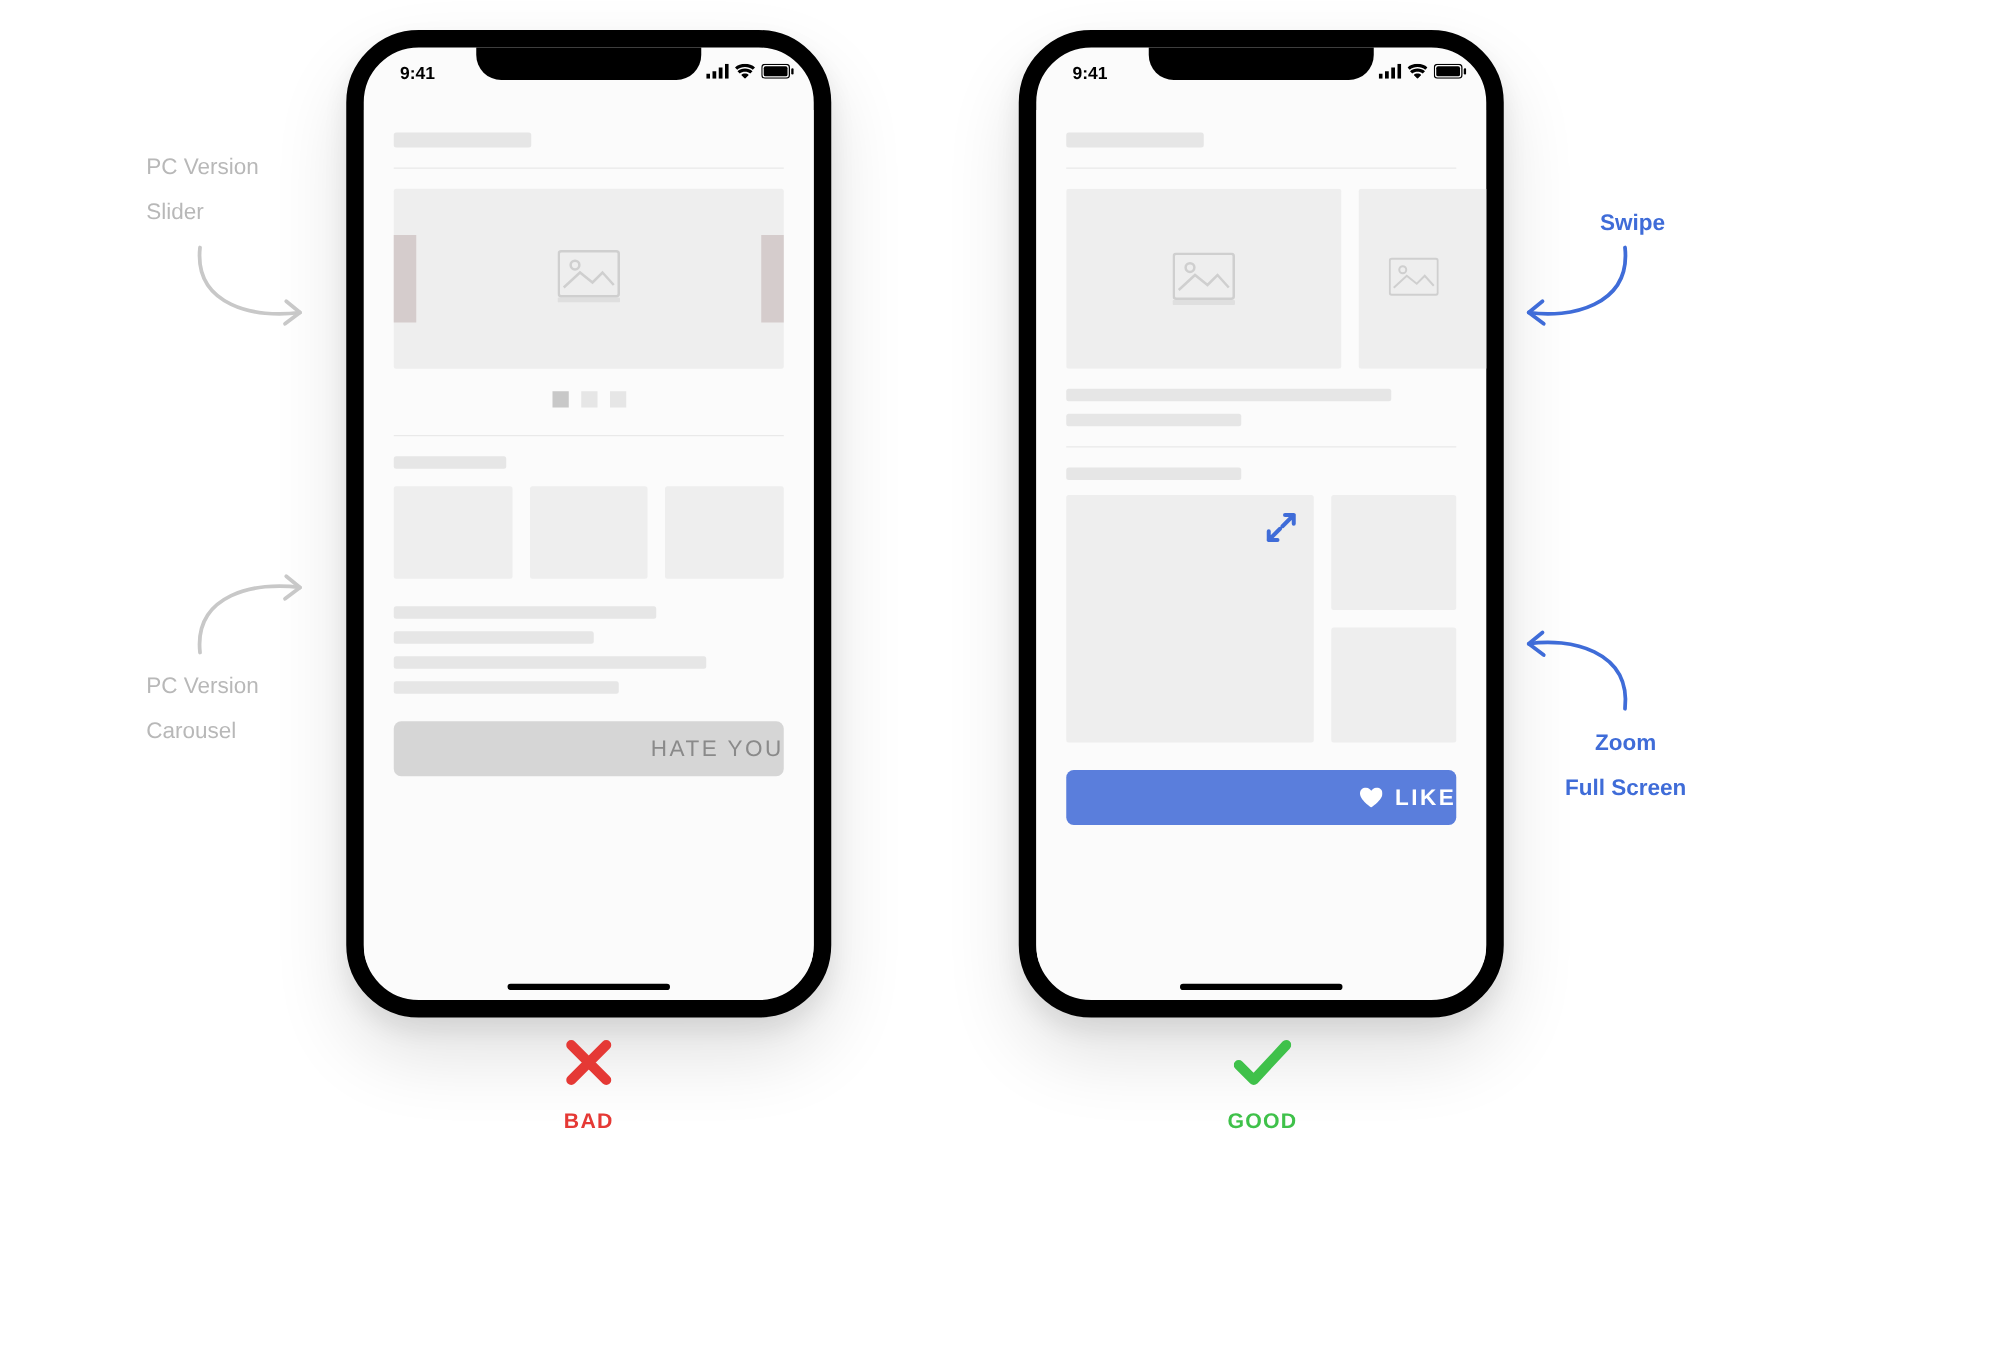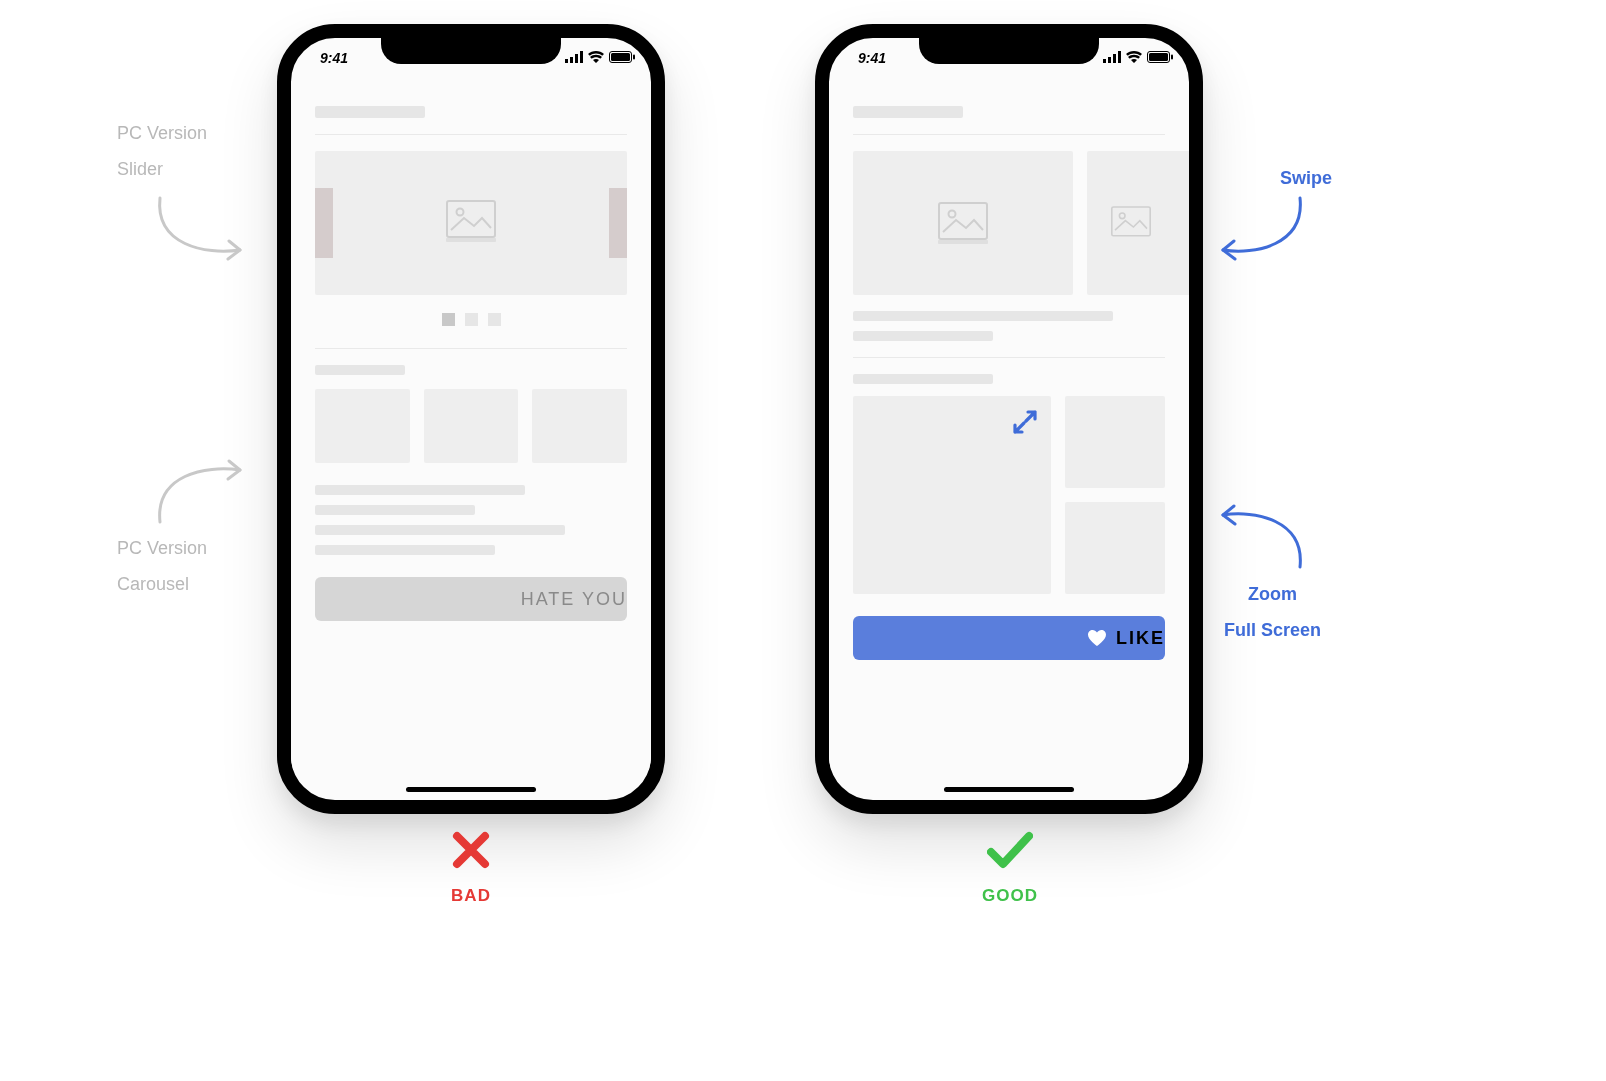--- a/index.html
+++ b/index.html
@@ -52,21 +52,20 @@
     height: 20px;
     z-index: 4;
     color: #000;
     font-size: 14px;
     font-weight: 600;
   }
   .sb-time {
     position: absolute;
     left: 29px;
     top: 2px;
-    font-style: italic;
   }
   .sb-right {
     position: absolute;
     right: 16px;
     top: 3px;
     display: flex;
     align-items: center;
     gap: 5px;
   }
 
@@ -156,21 +155,21 @@
     display: flex;
     align-items: center;
     justify-content: flex-end;
     gap: 10px;
     font-size: 18px;
     letter-spacing: 2px;
     font-weight: 500;
     margin-top: 22px;
   }
   .btn-grey { background: #d6d6d6; color: #8a8a8a; }
-  .btn-blue { background: #5a7edc; color: #000000; font-weight:600; }
+  .btn-blue { background: #5a7edc; color: #ffffff; font-weight:600; }
 
   
   .swipe-row {
     display: flex;
     gap: 14px;
     width: calc(100% + 40px);
     overflow: hidden;
   }
   .swipe-card {
     flex: 0 0 220px;
@@ -405,21 +404,21 @@
     <path d="M15 72 C 10 25, 60 15, 95 20" stroke="#c8c8c8" stroke-width="3" fill="none" stroke-linecap="round"></path>
     <path d="M95 20 L84 11 M95 20 L83 29" stroke="#c8c8c8" stroke-width="3" fill="none" stroke-linecap="round"></path>
   </svg>
 
   <div class="annot blue" style="left:1256px; top:160px;">Swipe</div>
   <svg class="annot-arrow" style="left:1215px; top:190px;" width="100" height="80">
     <path d="M85 8 C 90 55, 40 65, 8 60" stroke="#3f6cd8" stroke-width="3" fill="none" stroke-linecap="round"></path>
     <path d="M8 60 L19 51 M8 60 L20 69" stroke="#3f6cd8" stroke-width="3" fill="none" stroke-linecap="round"></path>
   </svg>
 
-  <div class="annot blue" style="left:1200px; top:576px;">Zoom
+  <div class="annot blue" style="left:1228px; top:576px;">Zoom
 Full Screen</div>
   <svg class="annot-arrow" style="left:1215px; top:495px;" width="100" height="80">
     <path d="M85 72 C 90 25, 40 15, 8 20" stroke="#3f6cd8" stroke-width="3" fill="none" stroke-linecap="round"></path>
     <path d="M8 20 L19 11 M8 20 L20 29" stroke="#3f6cd8" stroke-width="3" fill="none" stroke-linecap="round"></path>
   </svg>
 
   <div class="verdict good">
     <div class="mark">
       <svg width="46" height="40" viewBox="0 0 46 40">
           <path d="M4 22 L16 34 L42 6" stroke="#3fc14a" stroke-width="8" fill="none" stroke-linecap="round" stroke-linejoin="round"></path>

